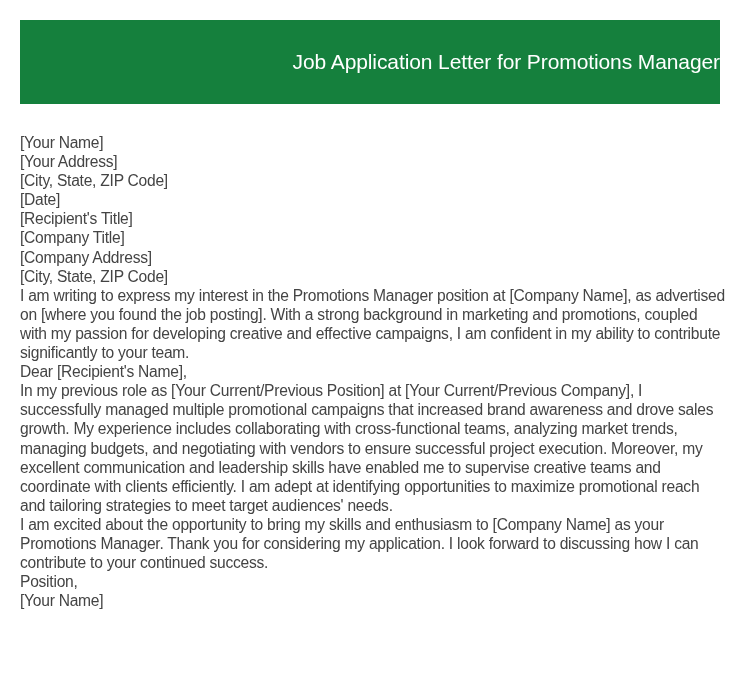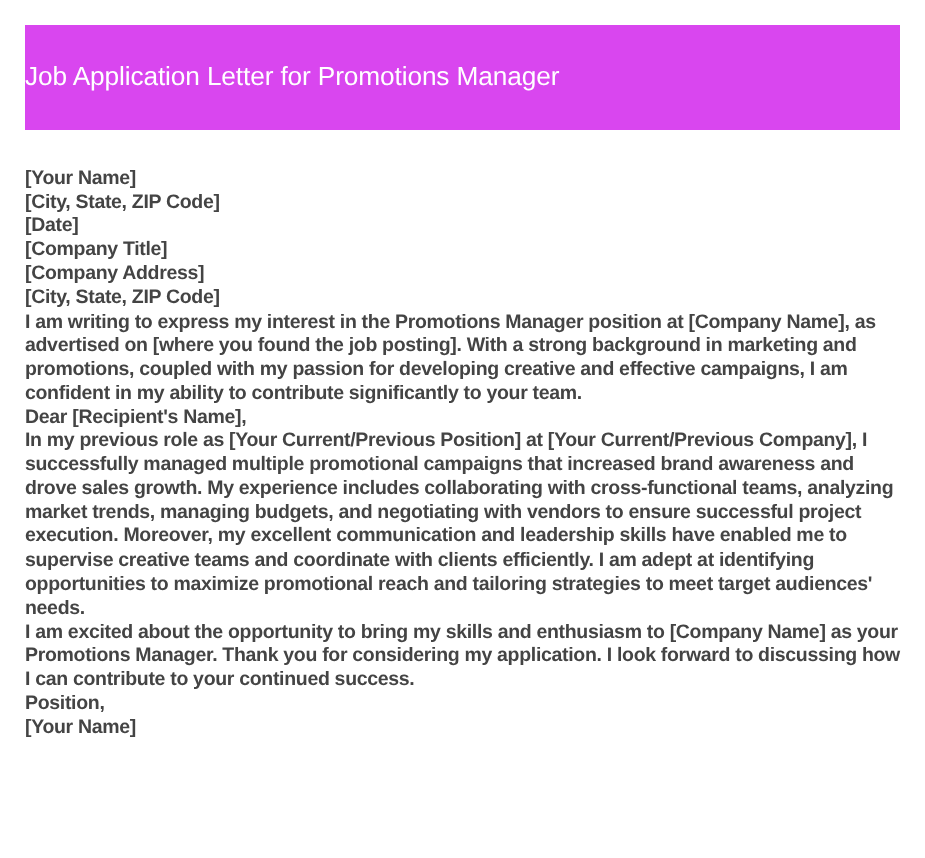--- a/index.html
+++ b/index.html
@@ -13,57 +13,58 @@
       overflow: hidden;
       font-family: "Liberation Sans", "DejaVu Sans", sans-serif;
       color: #444444;
     }
     .header {
       position: absolute;
       left: 20px;
       top: 20px;
       width: 700px;
       height: 84px;
-      background: #d946ef;
+      background: #15803d;
       display: flex;
       align-items: center;
-      justify-content: flex-start;
+      justify-content: flex-end;
     }
     .header h1 {
       margin: 0;
       font-weight: normal;
       font-size: 21px;
       color: #ffffff;
       letter-spacing: -0.1px;
     }
     .letter {
       position: absolute;
       left: 20px;
       top: 133px;
       width: 705px;
       font-size: 15.6px;
       line-height: 19.1px;
       letter-spacing: -0.25px;
-      font-weight: bold;
     }
     .letter div {
       white-space: normal;
     }
   </style>
 </head>
 <body>
 
 <div class="header">
   <h1>Job Application Letter for Promotions Manager</h1>
 </div>
 
 <div class="letter">
   <div>[Your Name]</div>
+  <div>[Your Address]</div>
   <div>[City, State, ZIP Code]</div>
   <div>[Date]</div>
+  <div>[Recipient's Title]</div>
   <div>[Company Title]</div>
   <div>[Company Address]</div>
   <div>[City, State, ZIP Code]</div>
   <div>I am writing to express my interest in the Promotions Manager position at [Company Name], as advertised on [where you found the job posting]. With a strong background in marketing and promotions, coupled with my passion for developing creative and effective campaigns, I am confident in my ability to contribute significantly to your team.</div>
   <div>Dear [Recipient's Name],</div>
   <div>In my previous role as [Your Current/Previous Position] at [Your Current/Previous Company], I successfully managed multiple promotional campaigns that increased brand awareness and drove sales growth. My experience includes collaborating with cross-functional teams, analyzing market trends, managing budgets, and negotiating with vendors to ensure successful project execution. Moreover, my excellent communication and leadership skills have enabled me to supervise creative teams and coordinate with clients efficiently. I am adept at identifying opportunities to maximize promotional reach and tailoring strategies to meet target audiences' needs.</div>
   <div>I am excited about the opportunity to bring my skills and enthusiasm to [Company Name] as your Promotions Manager. Thank you for considering my application. I look forward to discussing how I can contribute to your continued success.</div>
   <div>Position,</div>
   <div>[Your Name]</div>
 </div>

